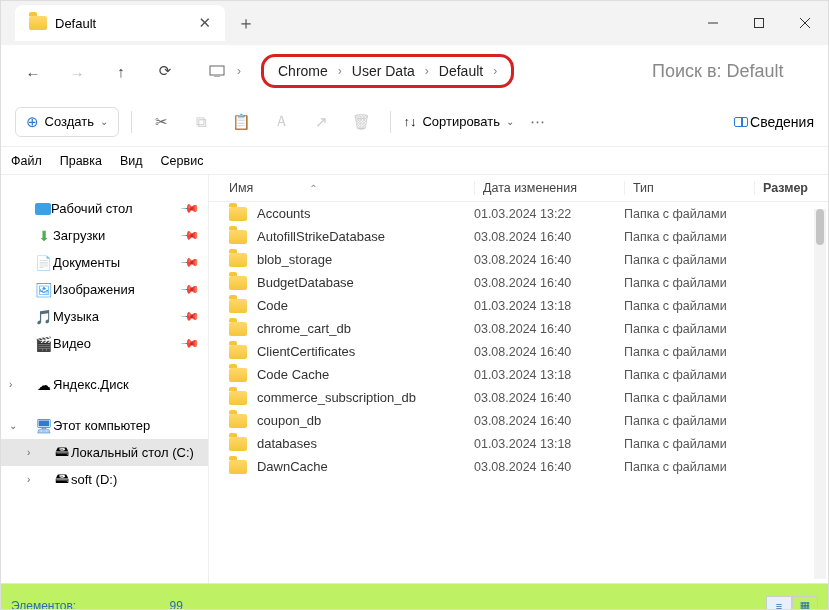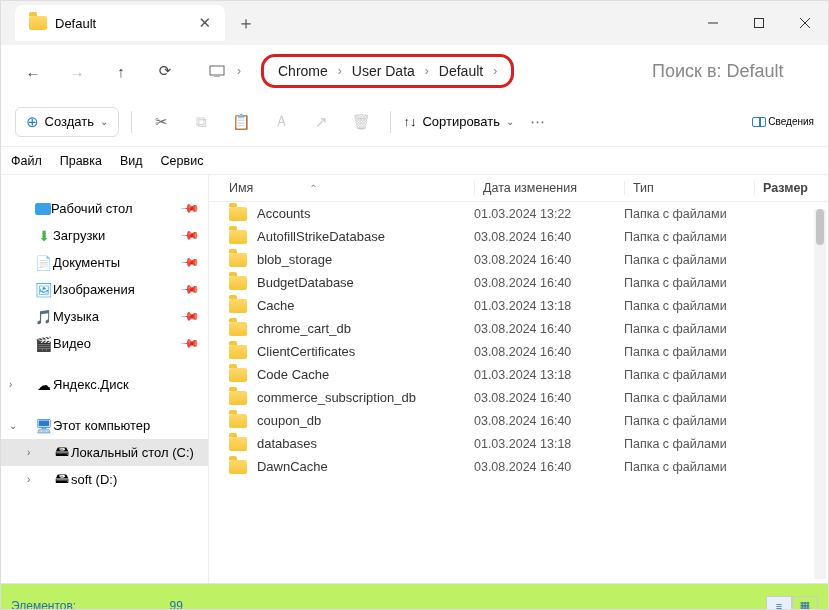--- a/index.html
+++ b/index.html
@@ -21,21 +21,21 @@
 .bc-item { font-size: 14px; color:#222; }
 .bc-sep { color:#888; font-size:12px; }
 .searchbox { width: 170px; font-size: 18px; color:#888; padding: 6px; }
 .toolbar { height: 50px; background:#fff; display:flex; align-items:center; padding: 0 14px; gap: 6px; border-bottom: 1px solid #eee; }
 .create-btn { display:flex; align-items:center; gap:6px; border:1px solid #ddd; border-radius:6px; padding:5px 10px; font-size:13px; }
 .create-plus { color:#2b7cd3; font-size:15px; }
 .tbic { width:34px; height:34px; display:flex; align-items:center; justify-content:center; color:#666; font-size:15px; }
 .tbic.dis { color:#ccc; }
 .vsep { width:1px; height:22px; background:#ddd; margin: 0 6px; }
 .sort-btn { display:flex; align-items:center; gap:6px; font-size:13px; }
-.details-btn { margin-left:auto; display:flex; align-items:center; gap:2px; font-size:10px; }
+.details-btn { margin-left:auto; display:flex; align-items:center; gap:2px; font-size:14px; }
 .details-ic { width:14px; height:10px; border:1.5px solid #2b7cd3; border-radius:2px; position:relative; }
 .details-ic::after { content:""; position:absolute; left:50%; top:0; bottom:0; width:1.5px; background:#2b7cd3; }
 .menubar { height: 28px; background:#fff; display:flex; align-items:center; padding: 0 10px; gap: 18px; font-size:12.5px; border-bottom:1px solid #eee; }
 .content { display:flex; height: calc(610px - 44px - 52px - 50px - 28px - 28px); background:#fff; }
 .sidebar { width: 215px; border-right:1px solid #eee; overflow:hidden; padding-top:6px; }
 .sb-item { display:flex; align-items:center; gap:0; padding:6px 0 6px 34px; font-size:13px; position:relative; }
 .sb-item.selected { background:#e6e6e6; }
 .sb-pin { position:absolute; right:10px; color:#999; font-size:12px; transform:rotate(45deg); }
 .sb-chev { position:absolute; left:8px; font-size:10px; color:#666; }
 .sb-ic { width:18px; height:14px; display:inline-flex; align-items:center; justify-content:center; font-size:14px; }
@@ -236,21 +236,21 @@
           <span class="rt">Папка с файлами</span>
         </div>
         <div class="row">
           <span class="ficon2"></span>
           <span class="rn">BudgetDatabase</span>
           <span class="rd">03.08.2024 16:40</span>
           <span class="rt">Папка с файлами</span>
         </div>
         <div class="row">
           <span class="ficon2"></span>
-          <span class="rn">Cache</span>
+          <span class="rn">Code</span>
           <span class="rd">01.03.2024 13:18</span>
           <span class="rt">Папка с файлами</span>
         </div>
         <div class="row">
           <span class="ficon2"></span>
           <span class="rn">chrome_cart_db</span>
           <span class="rd">03.08.2024 16:40</span>
           <span class="rt">Папка с файлами</span>
         </div>
         <div class="row">

